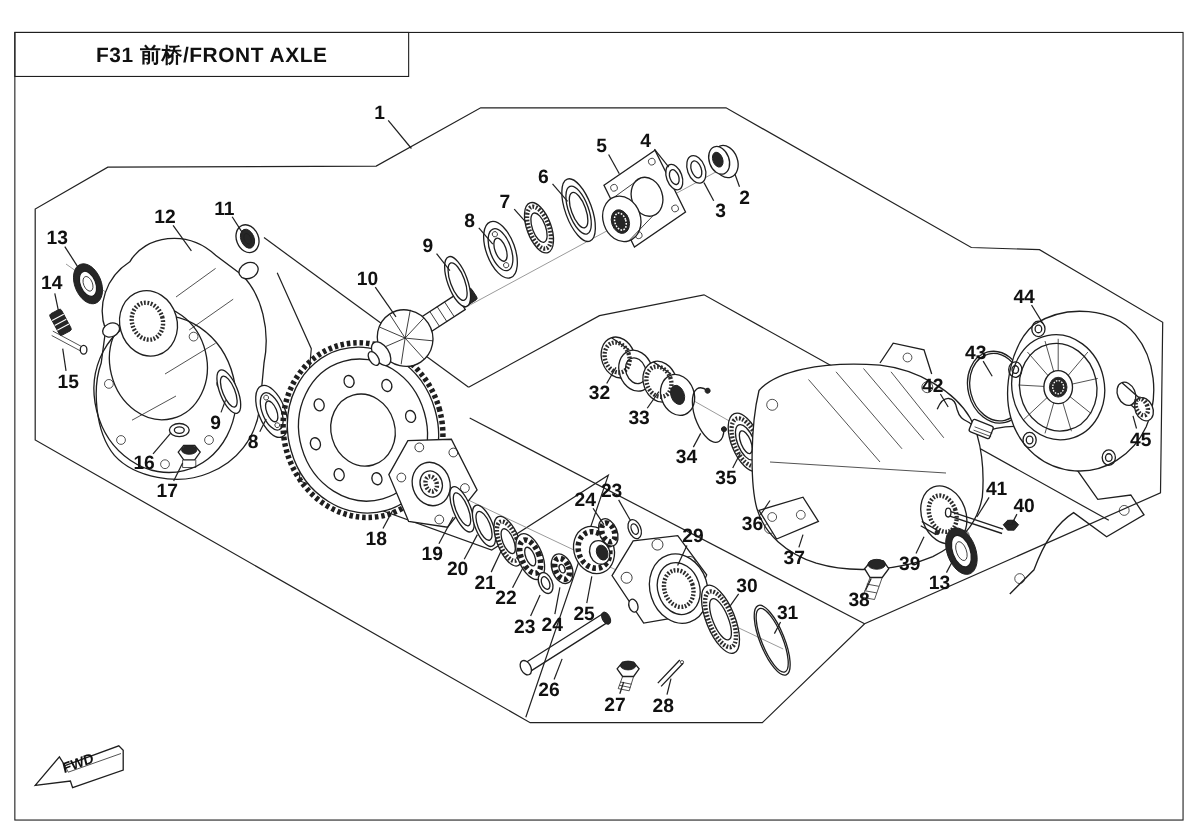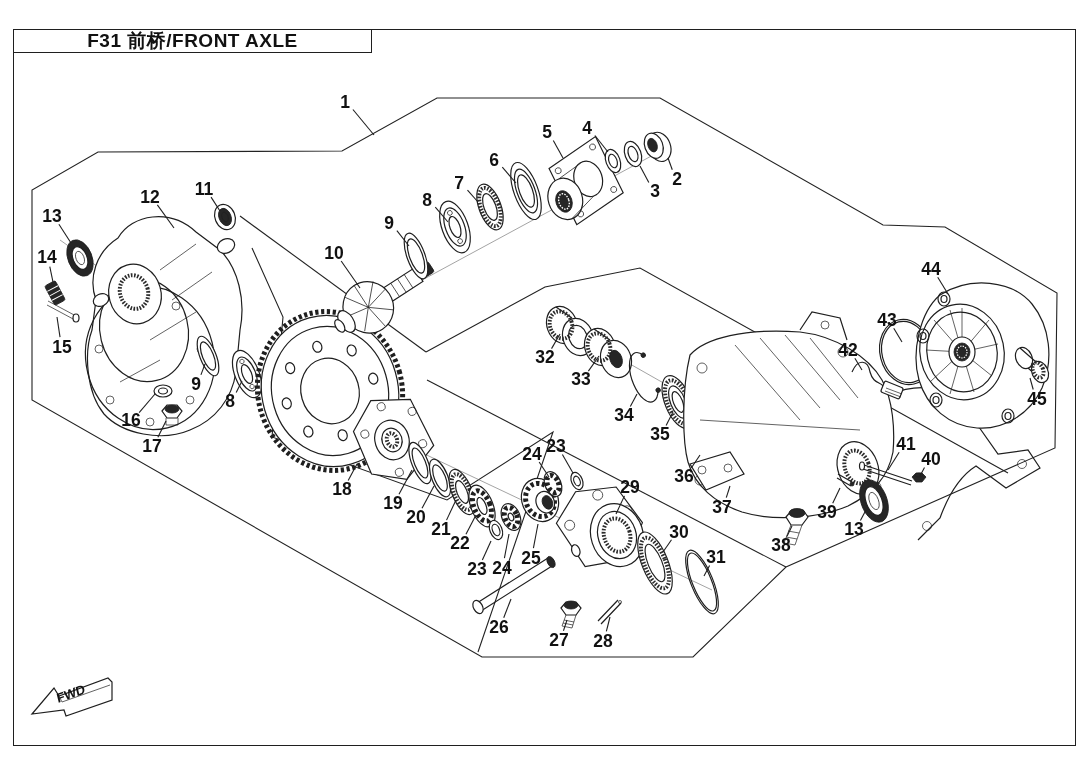--- a/index.html
+++ b/index.html
@@ -1,20 +1,20 @@
 <!DOCTYPE html>
 <html><head>
 <meta charset="utf-8">
 <style>
   html,body{margin:0;padding:0;background:#fff;}
   #page{position:relative;width:1090px;height:760px;background:#fff;overflow:hidden;
         font-family:"Liberation Sans",sans-serif;}
   #frame{position:absolute;left:13px;top:29px;width:1063px;height:717px;
          border:1.6px solid #1f1f1f;box-sizing:border-box;}
-  #titlebox{position:absolute;left:13px;top:29px;width:359px;height:24px;
+  #titlebox{position:absolute;left:13px;top:29px;width:359px;height:41px;
             border:1.6px solid #1f1f1f;box-sizing:border-box;display:flex;
             align-items:center;justify-content:center;}
   #titlebox span{font-weight:700;font-size:19px;letter-spacing:.5px;color:#111;}
   svg{position:absolute;left:0;top:0;}
   .ln{fill:none;stroke:#222;stroke-width:1.1;}
   .pt{fill:#fff;stroke:#1f1f1f;stroke-width:1.2;}
   .pn{fill:none;stroke:#1f1f1f;stroke-width:1.2;}
   .th{fill:none;stroke:#1f1f1f;stroke-width:.7;}
   .dk{fill:#262626;stroke:#1f1f1f;stroke-width:.8;}
   .hz{fill:none;stroke:#2c2c2c;stroke-width:4;stroke-dasharray:1.6 1.5;}

